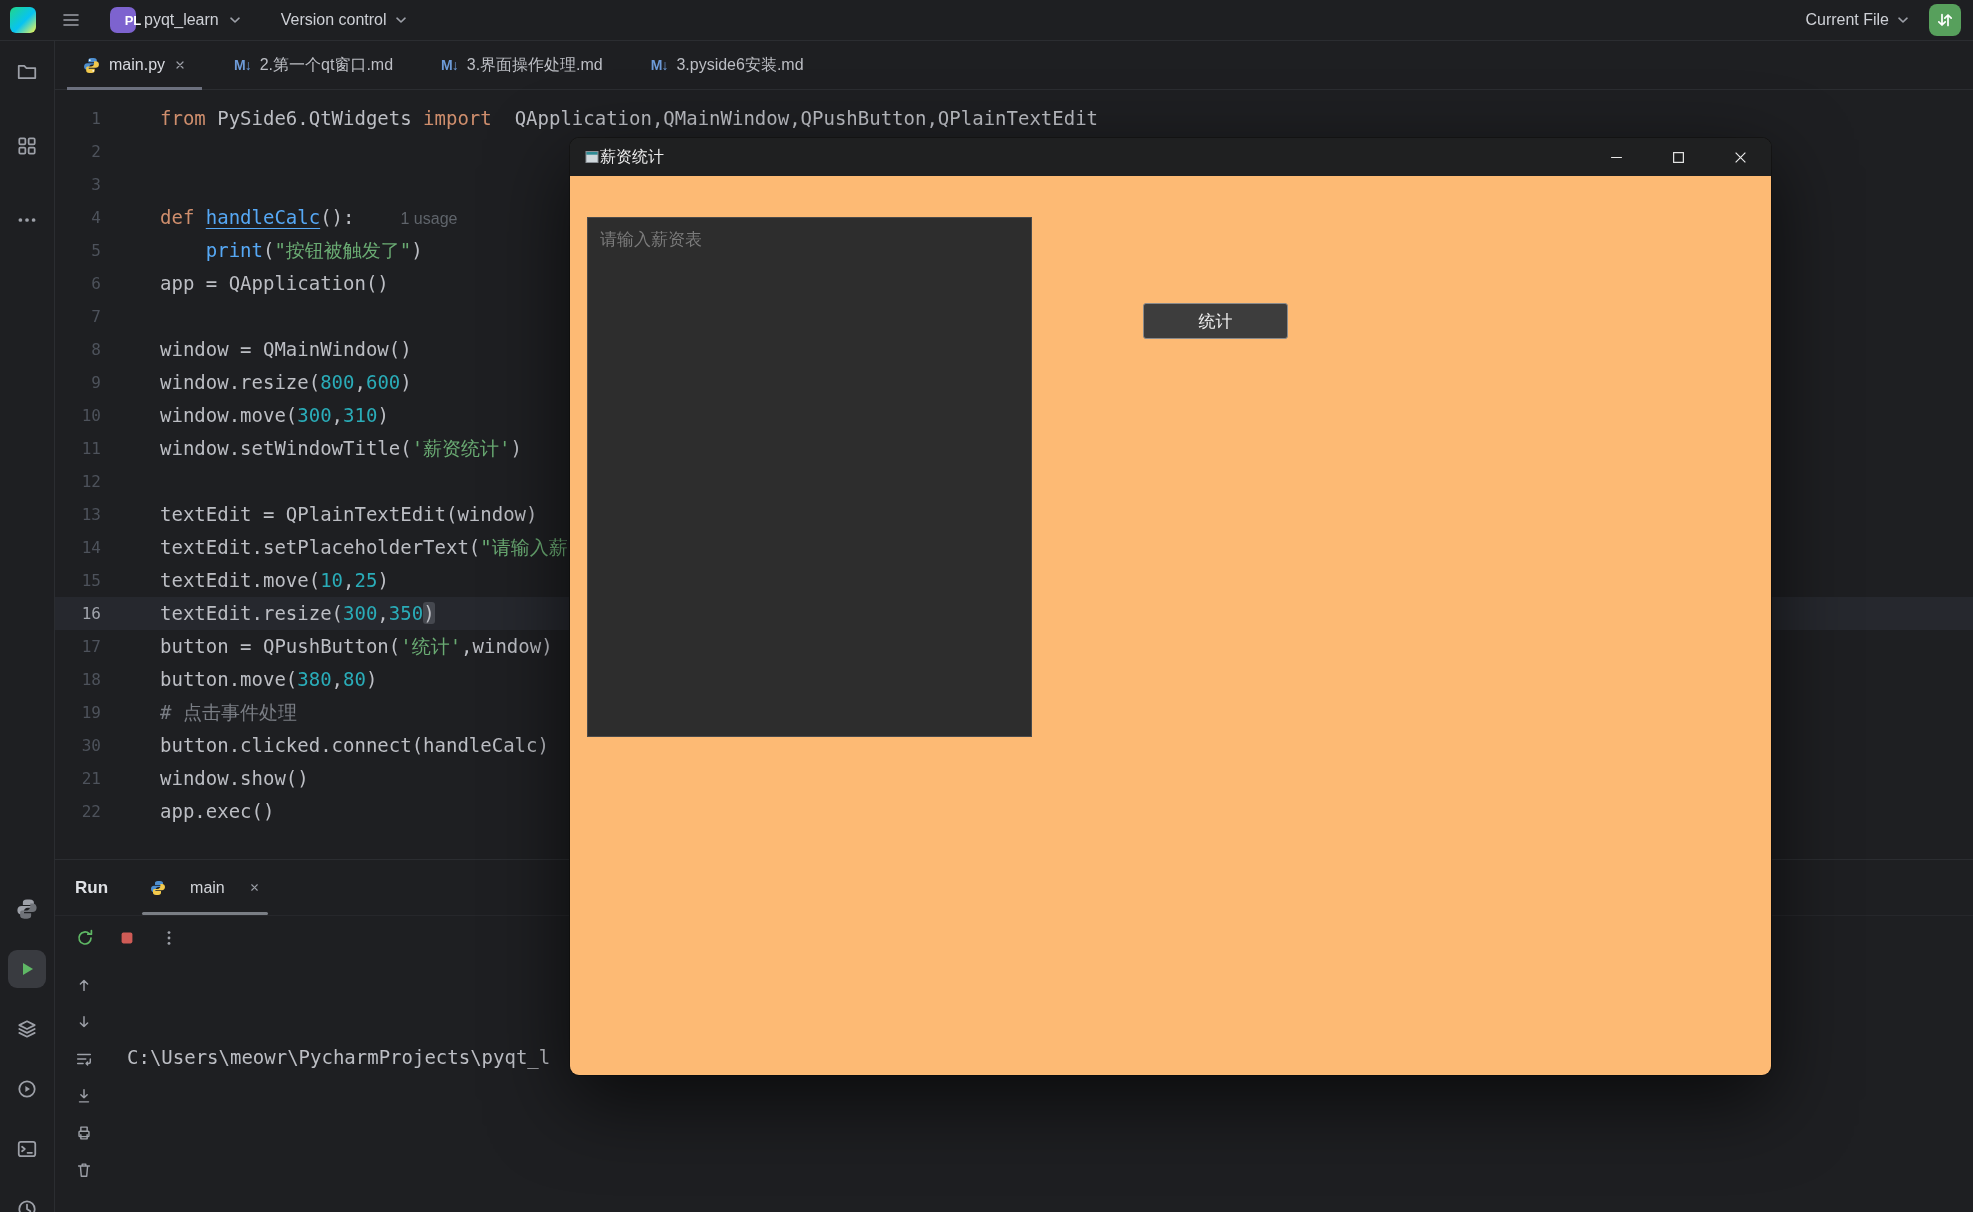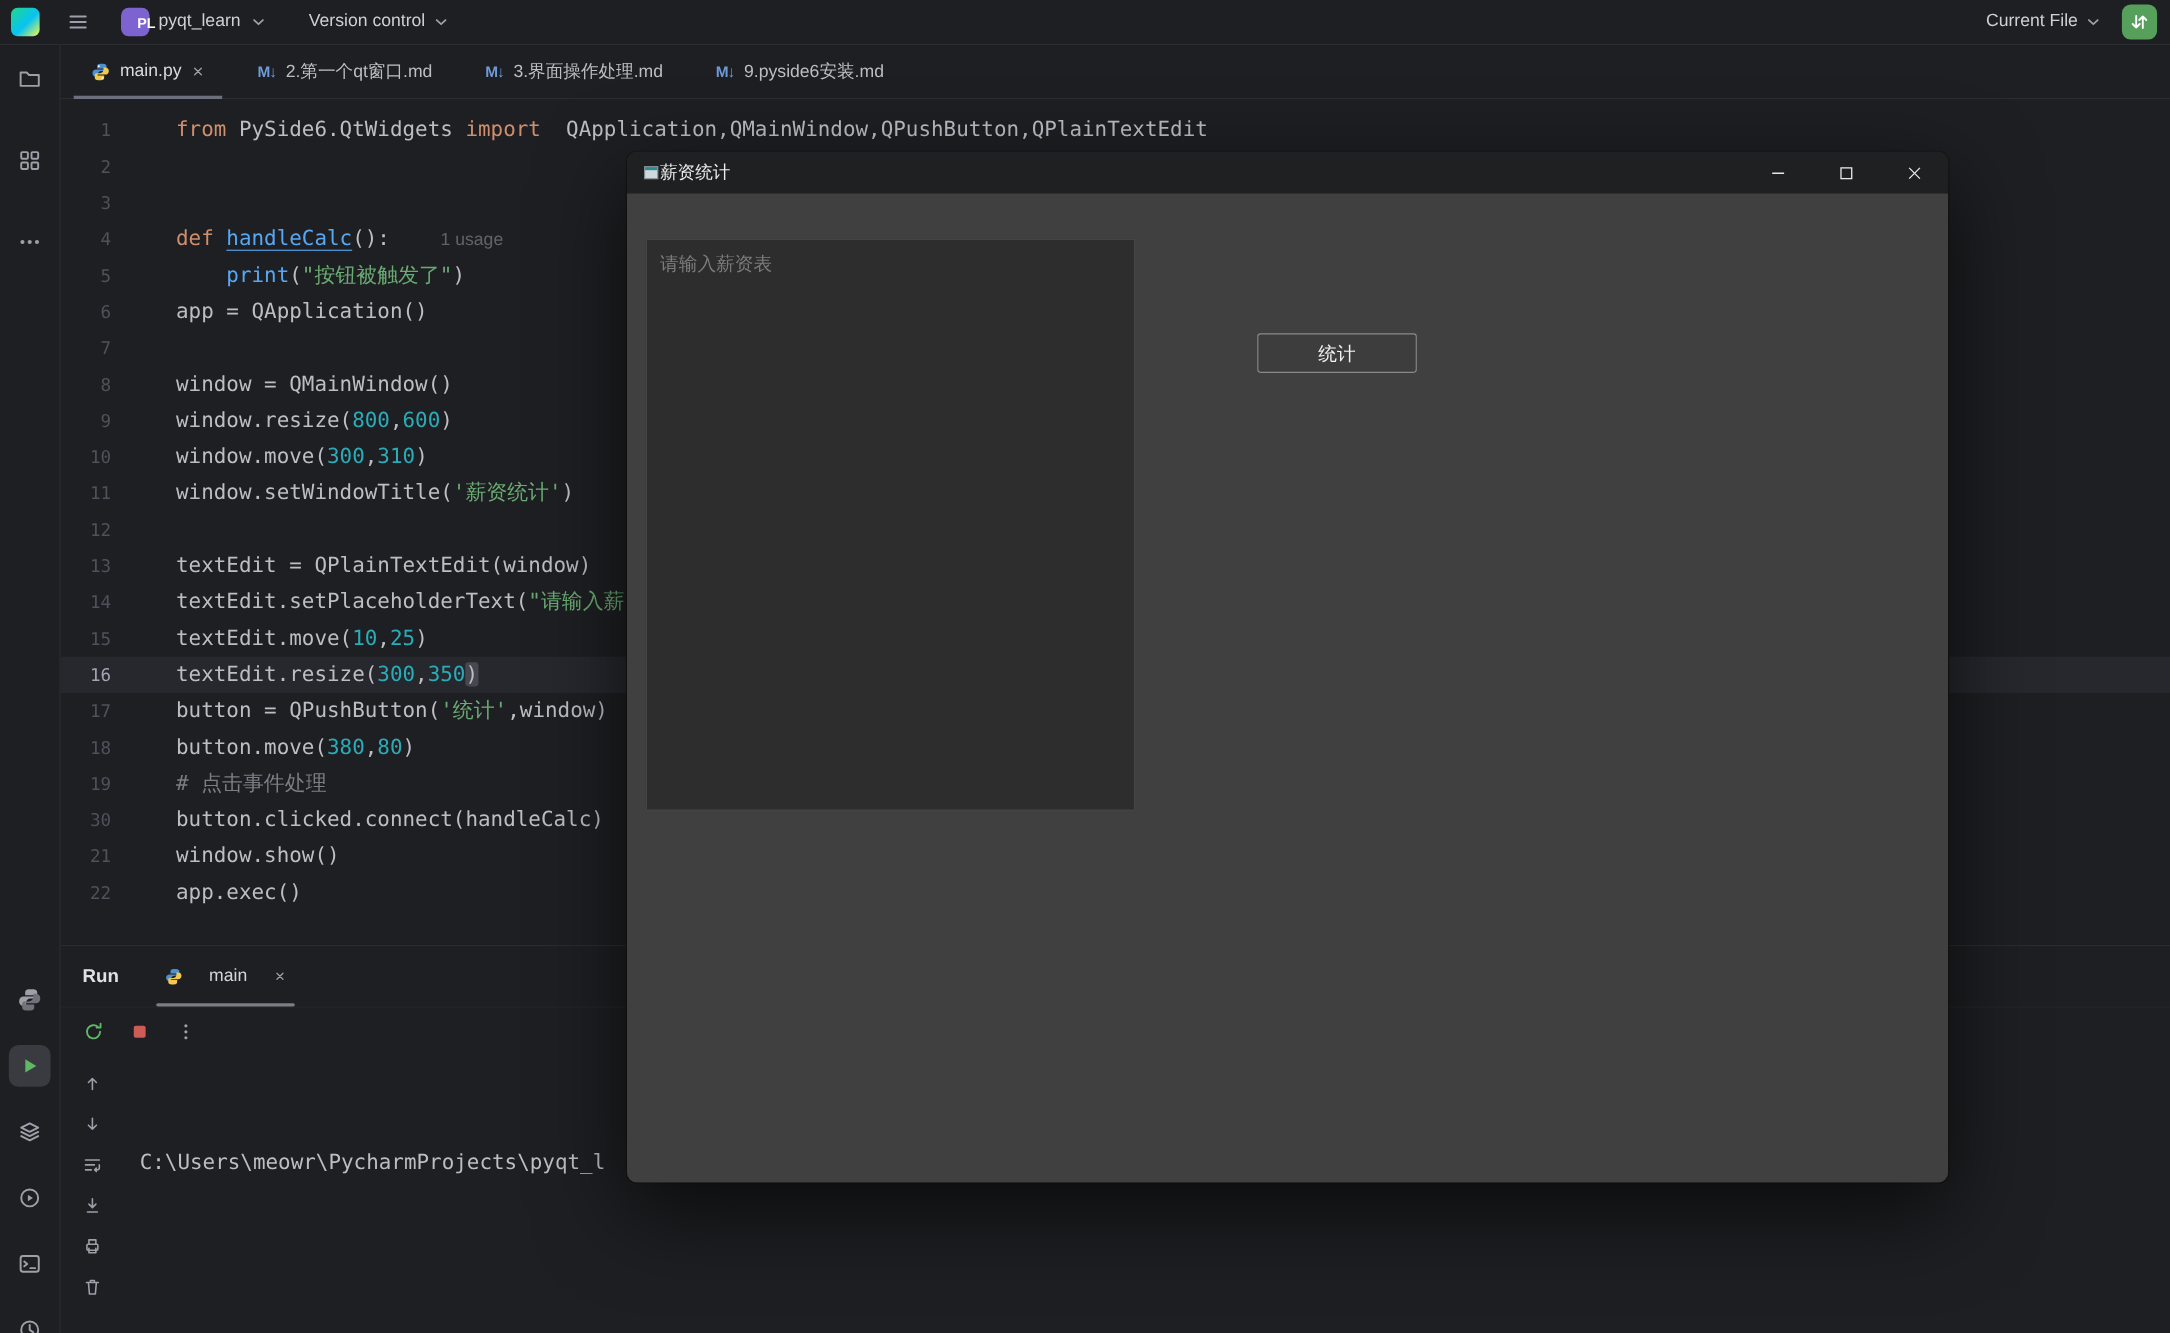--- a/index.html
+++ b/index.html
@@ -78,21 +78,21 @@
     font-size:19px;line-height:35px;color:#bcbec4;white-space:pre;}
 
   
   .qtwin{position:absolute;left:570px;top:138px;width:1201px;height:937px;background:#2b2b2b;border-radius:9px;
     box-shadow:0 26px 80px rgba(0,0,0,.65),0 0 0 1px #171717;overflow:hidden;z-index:50;}
   .qt-titlebar{position:relative;height:38px;background:#1f2021;display:flex;align-items:center;
     padding-left:14px;}
   .qt-title{color:#ececec;font-size:16px;}
   .qt-controls{position:absolute;right:0;top:0;height:38px;display:flex;}
   .qt-cbtn{width:62px;height:38px;display:flex;align-items:center;justify-content:center;}
-  .qt-body{position:absolute;left:0;top:38px;right:0;bottom:0;background:#404040;}
+  .qt-body{position:absolute;left:0;top:38px;right:0;bottom:0;background:#fdba74;}
   .qt-textedit{position:absolute;left:17px;top:41px;width:445px;height:520px;background:#2d2d2d;
     border:1px solid #4a4a4a;padding:10px 12px;font-size:17px;color:#7b7b7b;}
   .qt-button{position:absolute;left:573px;top:127px;width:145px;height:36px;background:#3d3d3d;
     border:1px solid #8a8a8a;border-radius:3px;color:#f2f2f2;font-size:17px;
     display:flex;align-items:center;justify-content:center;}
 </style>
 </head>
 <body>
 
 <div class="app">
@@ -242,21 +242,21 @@
     <div class="tab">
       <span class="md-ic">M↓</span>
       <span>2.第一个qt窗口.md</span>
     </div>
     <div class="tab">
       <span class="md-ic">M↓</span>
       <span>3.界面操作处理.md</span>
     </div>
     <div class="tab">
       <span class="md-ic">M↓</span>
-      <span>9.pyside6安装.md</span>
+      <span>3.pyside6安装.md</span>
     </div>
   </div>
 
   <div class="editor">
     <div class="current-line-stripe"></div>
     <div class="gutter">
         <div class="ln">1</div>
         <div class="ln">2</div>
         <div class="ln">3</div>
         <div class="ln">4</div>

